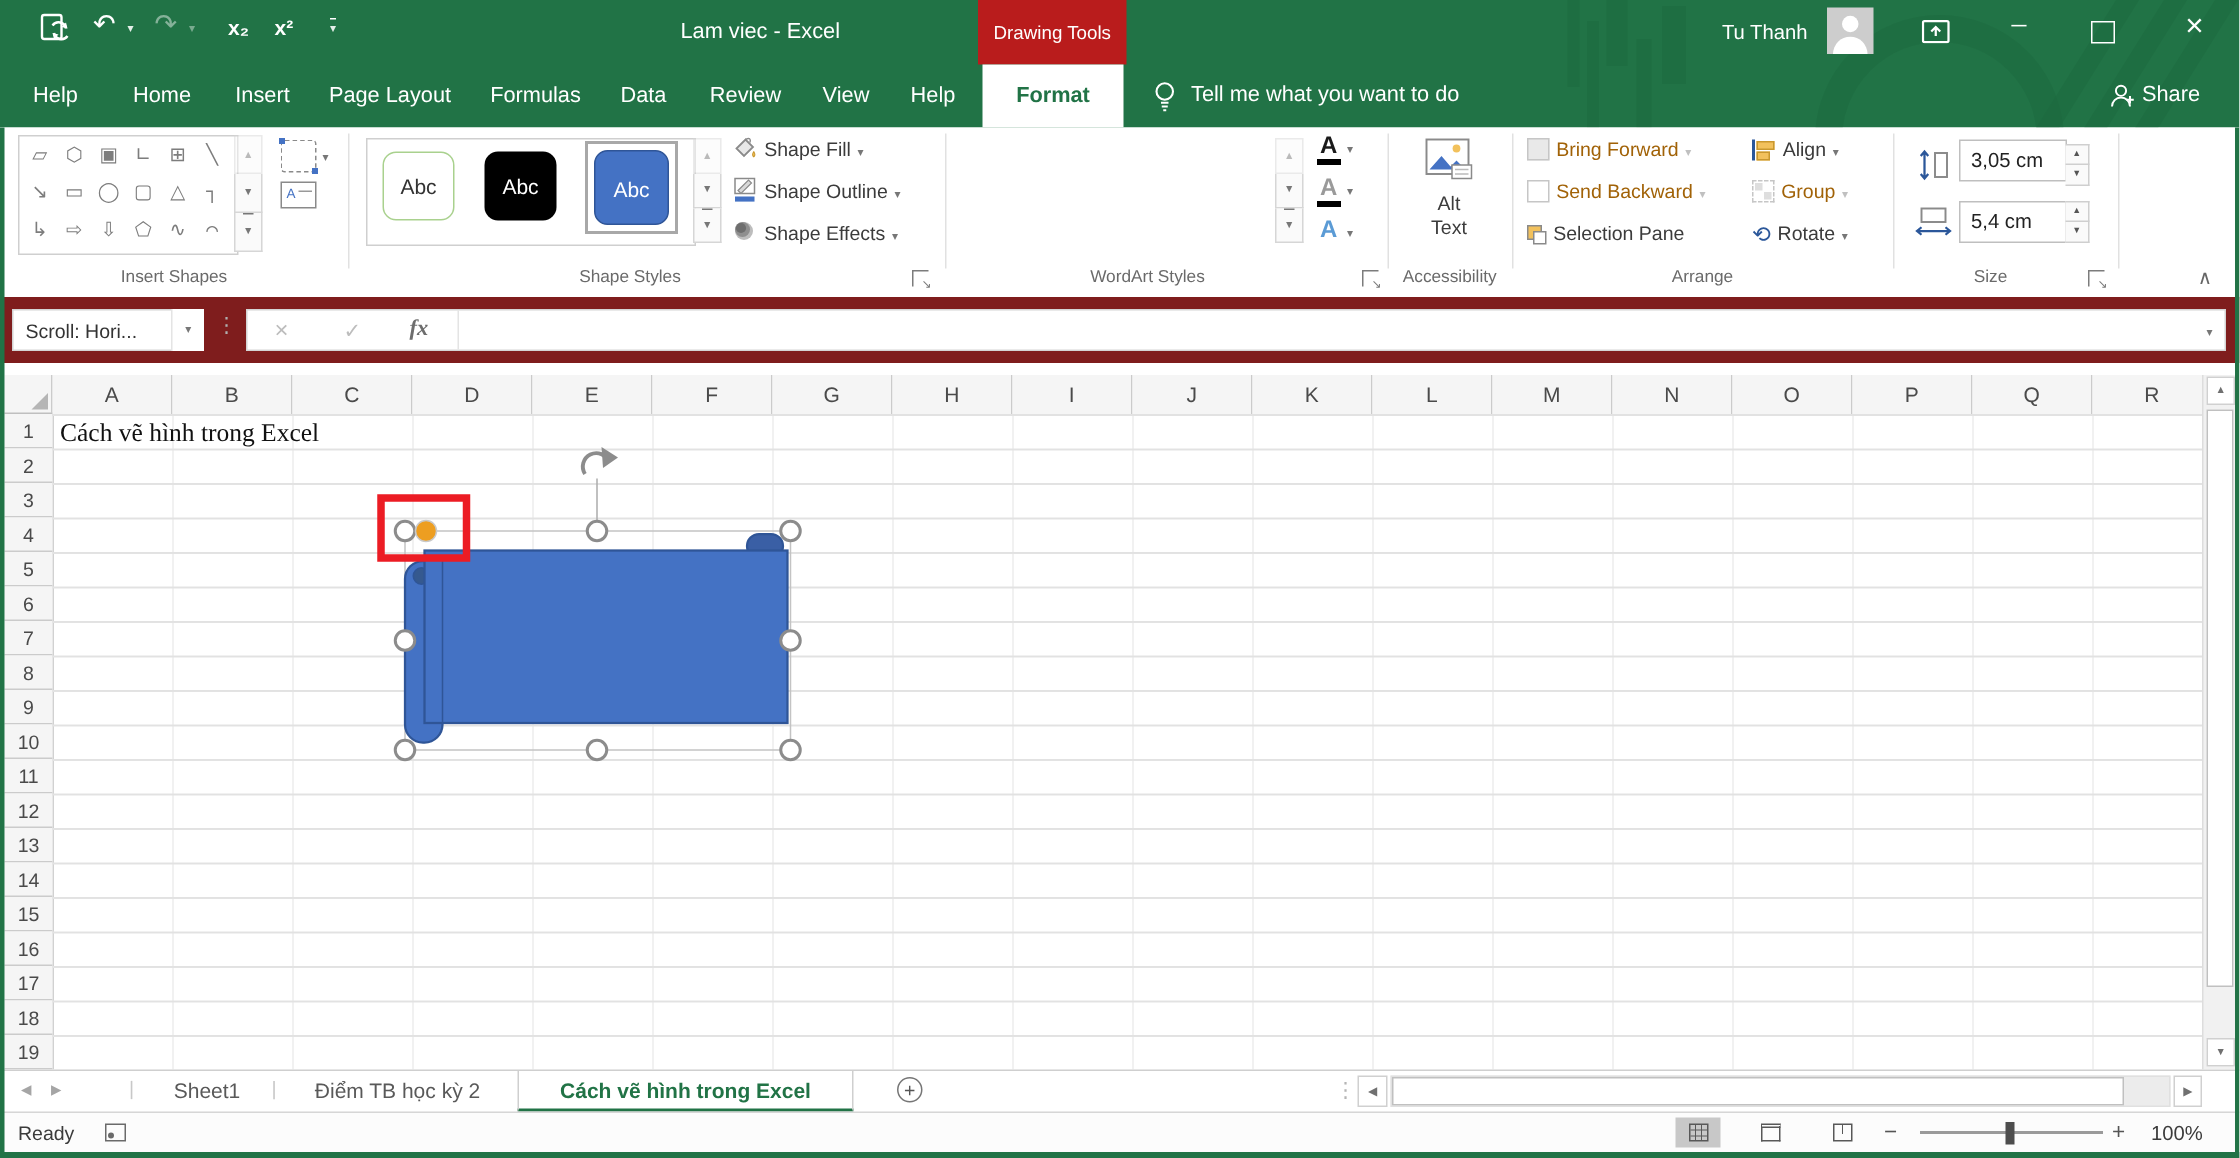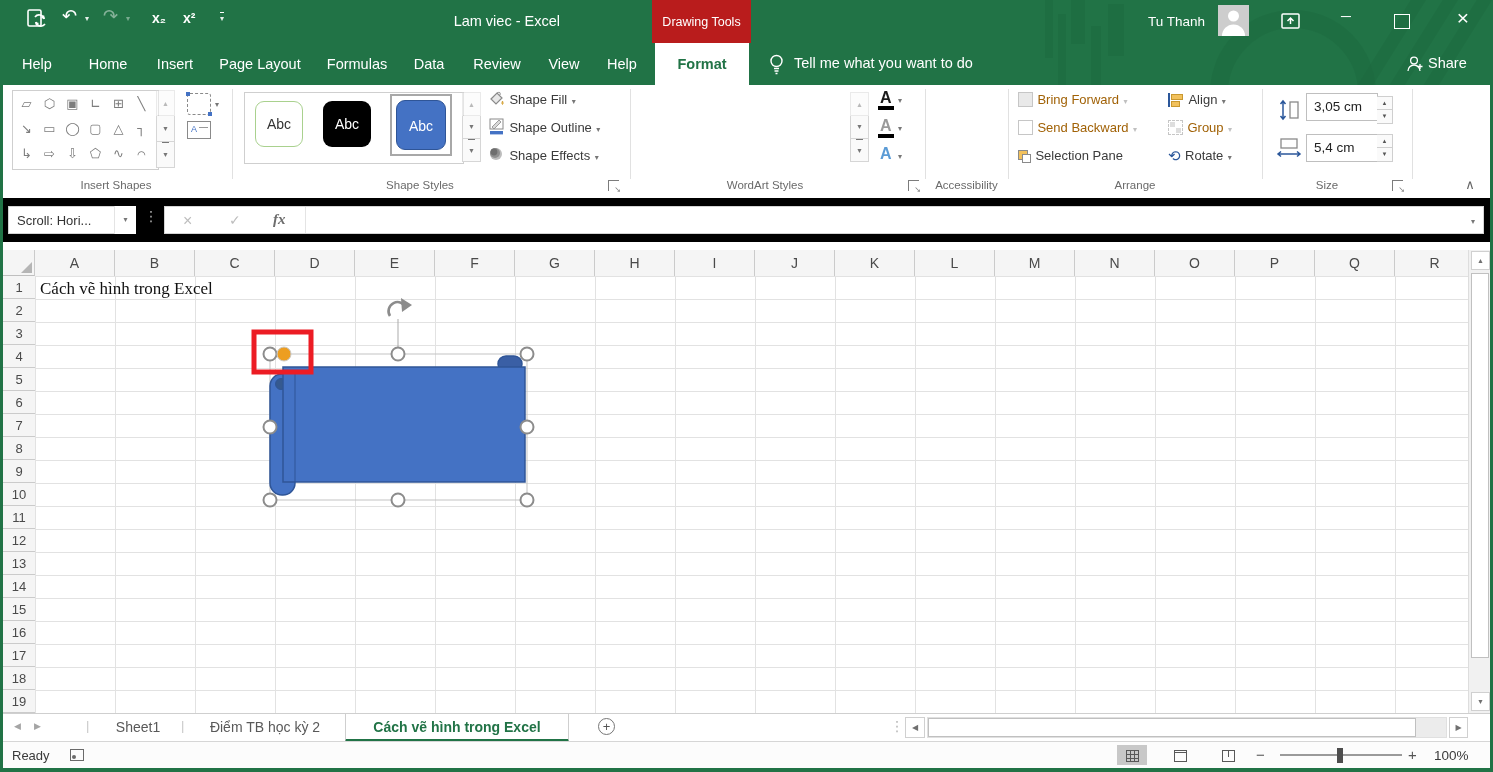--- a/index.html
+++ b/index.html
@@ -39,21 +39,21 @@
   .abc{box-sizing:border-box;border-radius:9px;text-align:center;font-size:14px;line-height:44px}
   .wa{font-weight:bold;font-size:44px;line-height:70px;width:66px;text-align:center;display:inline-block}
   .launcher{position:absolute;width:10px;height:10px;border-left:1.5px solid #7c7c7c;border-top:1.5px solid #7c7c7c}
   .launcher span{position:absolute;right:-2px;bottom:-3px;font-size:8px;color:#7c7c7c}
   .spin{box-sizing:border-box;border:1px solid #cfcfcf;border-left:none;background:#fafafa;width:16px;height:14px;
         font-size:6px;color:#555;text-align:center;line-height:13px;display:block}
   .sizein{box-sizing:border-box;border:1px solid #bfbfbf;background:#fff;font-size:13.5px;color:#222;
           padding:5px 0 0 7px;width:72px;height:28px}
 
   
-  .frow{position:absolute;left:0;top:198px;width:1493px;height:44px;background:#000000}
+  .frow{position:absolute;left:0;top:198px;width:1493px;height:44px;background:#7f1d1d}
   .fgap{position:absolute;left:0;top:242px;width:1493px;height:8px;background:#fff}
   .fbox{box-sizing:border-box;background:#fff;border:1px solid #d4d4d4}
 
   
   .gridwrap{position:absolute;left:0;top:250px;width:1493px;height:463px;background:#fff}
   .chead{box-sizing:border-box;width:80px;height:26px;line-height:26px;text-align:center;font-size:14px;
          color:#4a4a4a;background:#f5f5f5;border-right:1px solid #cbcbcb;display:inline-block;vertical-align:top}
   .rhead{box-sizing:border-box;width:32px;height:23px;line-height:23px;text-align:center;font-size:13px;
          color:#4a4a4a;background:#f5f5f5;border-bottom:1px solid #cbcbcb}
   .sheet{position:absolute;left:35px;top:26px;width:1433px;height:437px;
@@ -238,20 +238,31 @@
     </div>
     <div class="ab" style="left:878px;top:60px;width:34px;height:24px">
       <span style="font-size:16px;font-weight:bold;color:#5B9BD5;padding:0 2px">A</span>
       <span class="dd">▾</span>
     </div>
     <div class="glabel" style="left:665px;width:200px">WordArt Styles</div>
     <div class="launcher" style="left:908px;top:95px">
         <span>↘</span>
       </div>
 
+    <div class="ab" style="left:932px;top:6px;width:68px;text-align:center">
+      <svg width="36" height="32" viewBox="0 0 36 32">
+        <rect x="3" y="2" width="28" height="23" fill="#fff" stroke="#8a8a8a" stroke-width="1.3"></rect>
+        <circle cx="23" cy="8" r="2.6" fill="#F2C15C"></circle>
+        <path d="M 5 22 l 8 -9 6 7 4 -4 6 6 z" fill="#4472C4"></path>
+        <rect x="20" y="19" width="13" height="9" fill="#fff" stroke="#8a8a8a"></rect>
+        <path d="M 22 22 h 9 M 22 25 h 9" stroke="#bbb"></path>
+      </svg>
+      <div class="rbl" style="line-height:16px">Alt</div>
+      <div class="rbl" style="line-height:16px">Text</div>
+    </div>
     <div class="glabel" style="left:925px;width:83px">Accessibility</div>
 
     <div class="ab" style="left:1018px;top:5px;height:22px">
       <span style="display:inline-block;width:13px;height:13px;border:1.5px solid #c6c6c6;background:#e9e9e9;vertical-align:-3px"></span>
       <span class="rbl off">Bring Forward</span> <span class="dd" style="color:#c0c0c0">▾</span>
     </div>
     <div class="ab" style="left:1018px;top:33px;height:22px">
       <span style="display:inline-block;width:13px;height:13px;border:1.5px solid #c6c6c6;vertical-align:-3px"></span>
       <span class="rbl off">Send Backward</span> <span class="dd" style="color:#c0c0c0">▾</span>
     </div>

